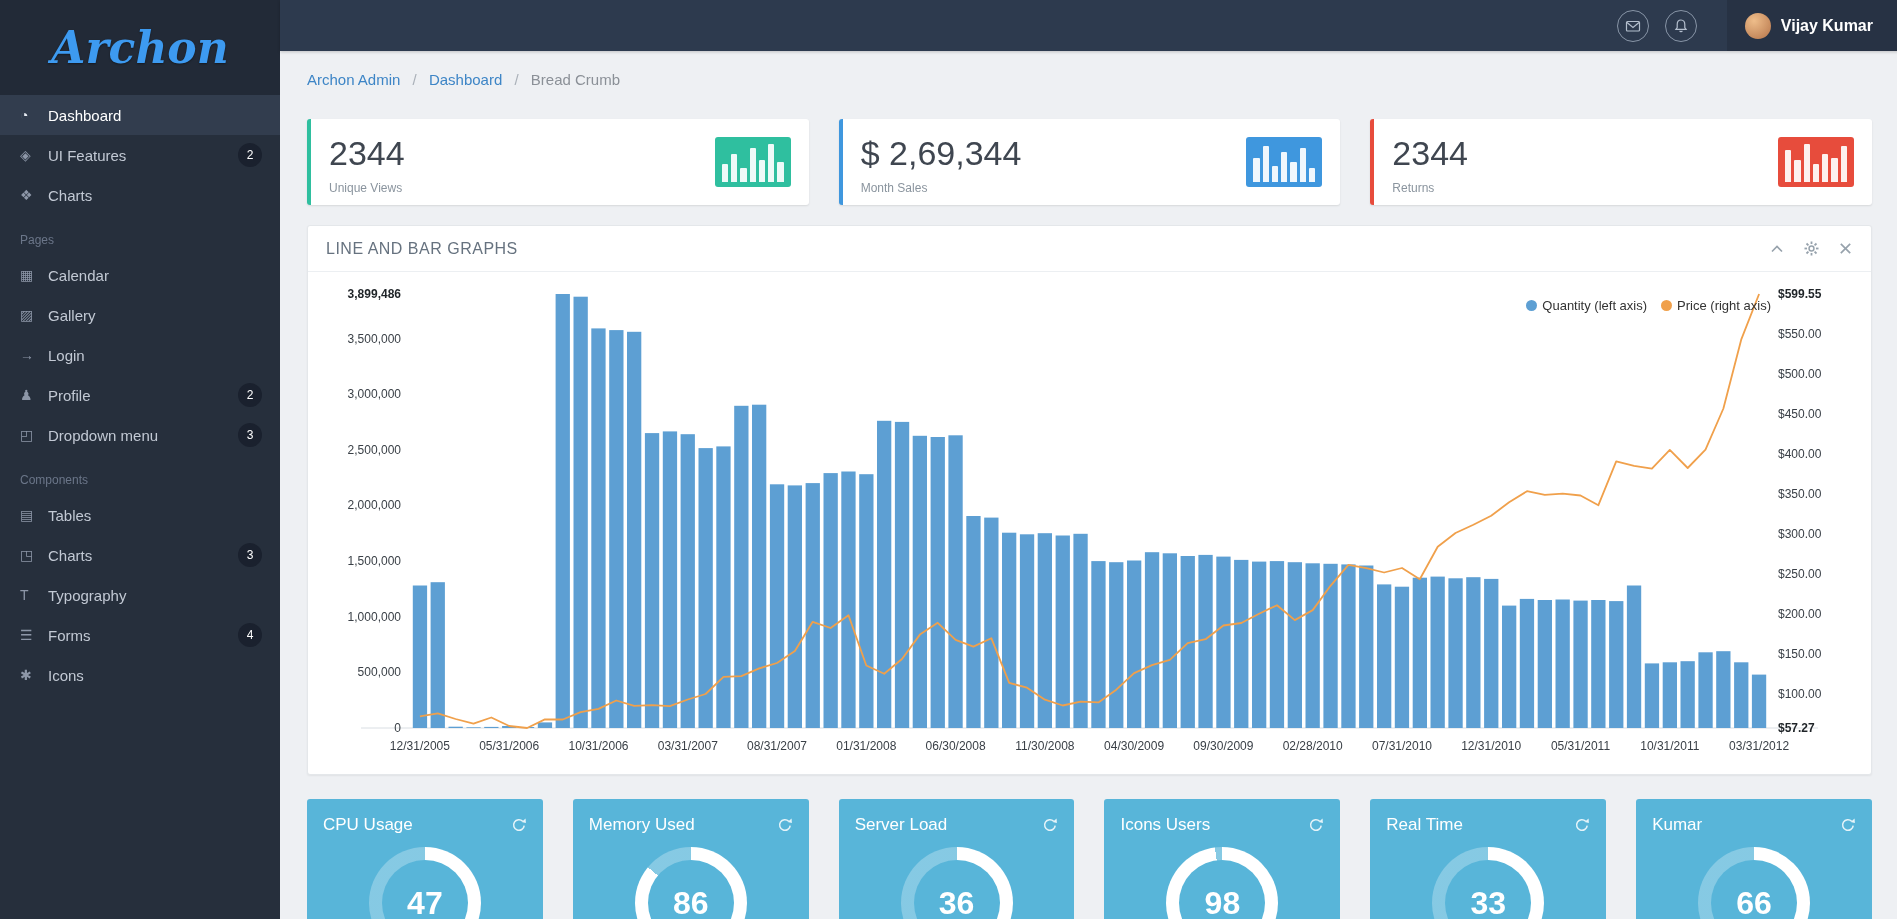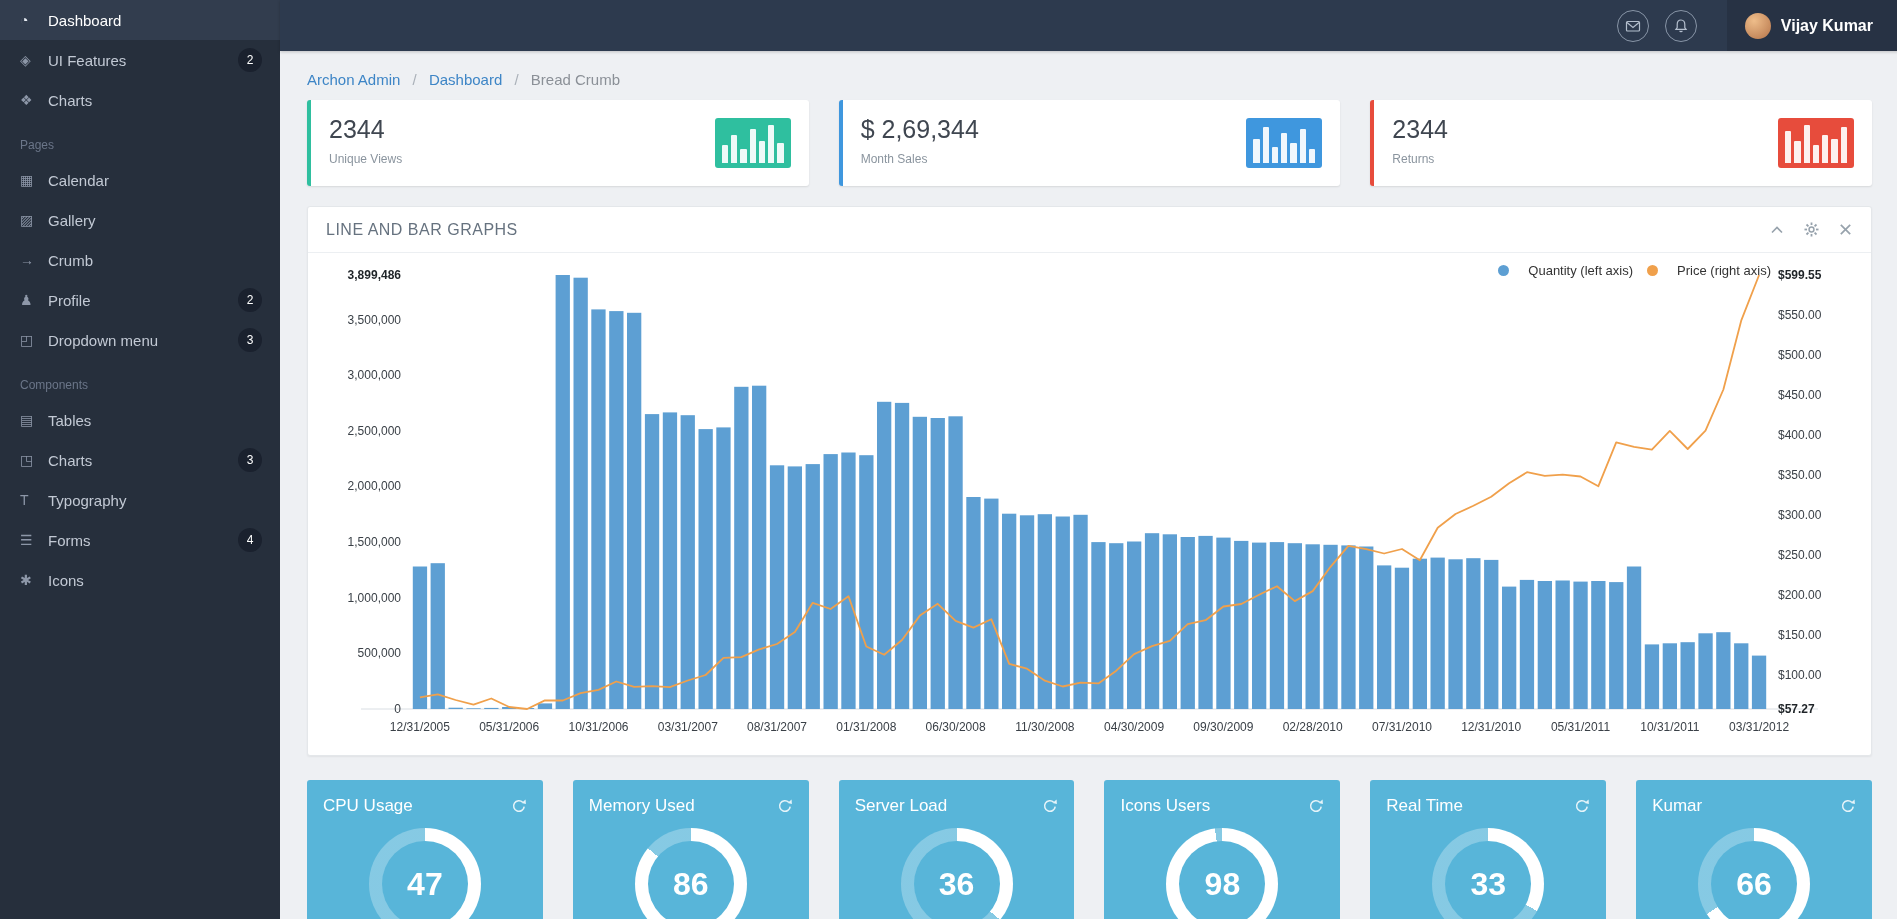--- a/index.html
+++ b/index.html
@@ -32,49 +32,49 @@
   .icon-circle { width:32px; height:32px; border:1px solid #8895a7; border-radius:50%; color:#b4bfce;
           display:flex; align-items:center; justify-content:center; margin-right:16px; cursor:pointer; }
   .user-block { height:51px; background:#273244; display:flex; align-items:center; gap:10px;
           padding:0 26px 0 18px; margin-left:14px; cursor:pointer; }
   .avatar { width:26px; height:26px; border-radius:50%;
           background:radial-gradient(circle at 35% 30%, #eebd8a, #b5744a); }
   .user-name { color:#ffffff; font-size:16px; font-weight:bold; }
 
   
   .content { padding:20px 27px; flex:1; overflow:hidden; }
-  .breadcrumb { font-size:15px; color:#9aa0a8; margin-bottom:12px; }
+  .breadcrumb { font-size:15px; color:#9aa0a8; margin-bottom:31px; }
   .breadcrumb .bc-link { color:var(--link-color,#3d85c6); cursor:pointer; text-decoration:none; }
   .bc-sep { margin:0 8px; color:#aab0b8; }
   .bc-current { color:#8b9097; }
 
   
   .stat-row { display:flex; gap:30px; }
   .stat-card { flex:1; background:#fff; height:86px; border-radius:3px; box-shadow:0 1px 2px rgba(0,0,0,.10);
           border-left:4px solid var(--accent,#ccc); position:relative; padding:15px 18px; }
-  .stat-value { font-size:25px; color:#3f4650; }
+  .stat-value { font-size:34px; color:#3f4650; }
   .stat-label { font-size:12px; color:#8a949e; margin-top:8px; }
   .mini-bars { position:absolute; right:18px; top:18px; width:76px; height:50px; border-radius:3px;
           background:var(--accent,#ccc); display:flex; align-items:flex-end; gap:3px; padding:5px 7px; }
   .mini-bars i { flex:1; background:#ffffff; opacity:.92; border-radius:1px 1px 0 0; }
   .pie-icon { position:absolute; right:24px; top:16px; width:54px; height:54px; border-radius:50%;
           background:conic-gradient(#3b77db 0 13%, #43a047 13% 25%, #fdd835 25% 38%, #e53935 38% 50%,
           #8e24aa 50% 62%, #00acc1 62% 75%, #fb8c00 75% 88%, #1565c0 88% 100%); }
 
   
   .panel { background:#fff; border:1px solid #e4e7ea; border-radius:3px; margin-top:20px;
           box-shadow:0 1px 2px rgba(0,0,0,.06); }
   .panel-header { height:46px; display:flex; align-items:center; padding:16px 18px;
           border-bottom:1px solid #eceff2; }
   .panel-title { font-size:16px; color:#66727f; letter-spacing:.5px; }
   .panel-tools { margin-left:auto; display:flex; gap:18px; color:#97a2ac; }
   .panel-tools span { cursor:pointer; display:flex; align-items:center; }
   .panel-body { position:relative; padding:12px 15px 10px 15px; }
   .legend { position:absolute; top:10px; right:100px; display:flex; gap:14px; font-size:13px; color:#333; }
-  .legend-item { display:flex; align-items:center; gap:19px; cursor:pointer; }
+  .legend-item { display:flex; align-items:center; gap:5px; cursor:pointer;margin-top:16px; }
   .legend-dot { width:11px; height:11px; border-radius:50%; display:inline-block; }
   #combo-chart { display:block; width:1533px; height:480px; }
   #combo-chart text { font-family:"Liberation Sans","DejaVu Sans",sans-serif; font-size:12px; fill:#3a4047; }
   #combo-chart text.bold { font-weight:bold; fill:#1f2428; }
 
   
   .widget-row { display:flex; gap:30px; margin-top:24px; }
   .widget { flex:1; background:var(--widget-bg,#58b5d9); border-radius:3px; color:#fff; height:260px;
           padding:12px 16px; }
   .widget-head { display:flex; align-items:center; height:28px; }
@@ -85,20 +85,23 @@
   .donut-hole { position:absolute; left:13px; top:13px; width:86px; height:86px; border-radius:50%;
           background:var(--widget-bg,#58b5d9); display:flex; align-items:center; justify-content:center;
           font-size:32px; font-weight:bold; color:#fff; }
 </style>
 </head>
 <body>
 
 <div class="app">
 
   <aside class="sidebar">
+    <div class="logo-area">
+      <span class="logo">Archon</span>
+    </div>
 
     <div class="nav-item active">
       <span class="nav-icon">◔</span>
       <span>Dashboard</span>
     </div>
     <div class="nav-item">
       <span class="nav-icon">◈</span>
       <span>UI Features</span>
       <span class="nav-badge">2</span>
     </div>
@@ -111,21 +114,21 @@
     <div class="nav-item">
       <span class="nav-icon">▦</span>
       <span>Calendar</span>
     </div>
     <div class="nav-item">
       <span class="nav-icon">▨</span>
       <span>Gallery</span>
     </div>
     <div class="nav-item">
       <span class="nav-icon">→</span>
-      <span>Crumb</span>
+      <span>Login</span>
     </div>
     <div class="nav-item">
       <span class="nav-icon">♟</span>
       <span>Profile</span>
       <span class="nav-badge">2</span>
     </div>
     <div class="nav-item">
       <span class="nav-icon">◰</span>
       <span>Dropdown menu</span>
       <span class="nav-badge">3</span>

